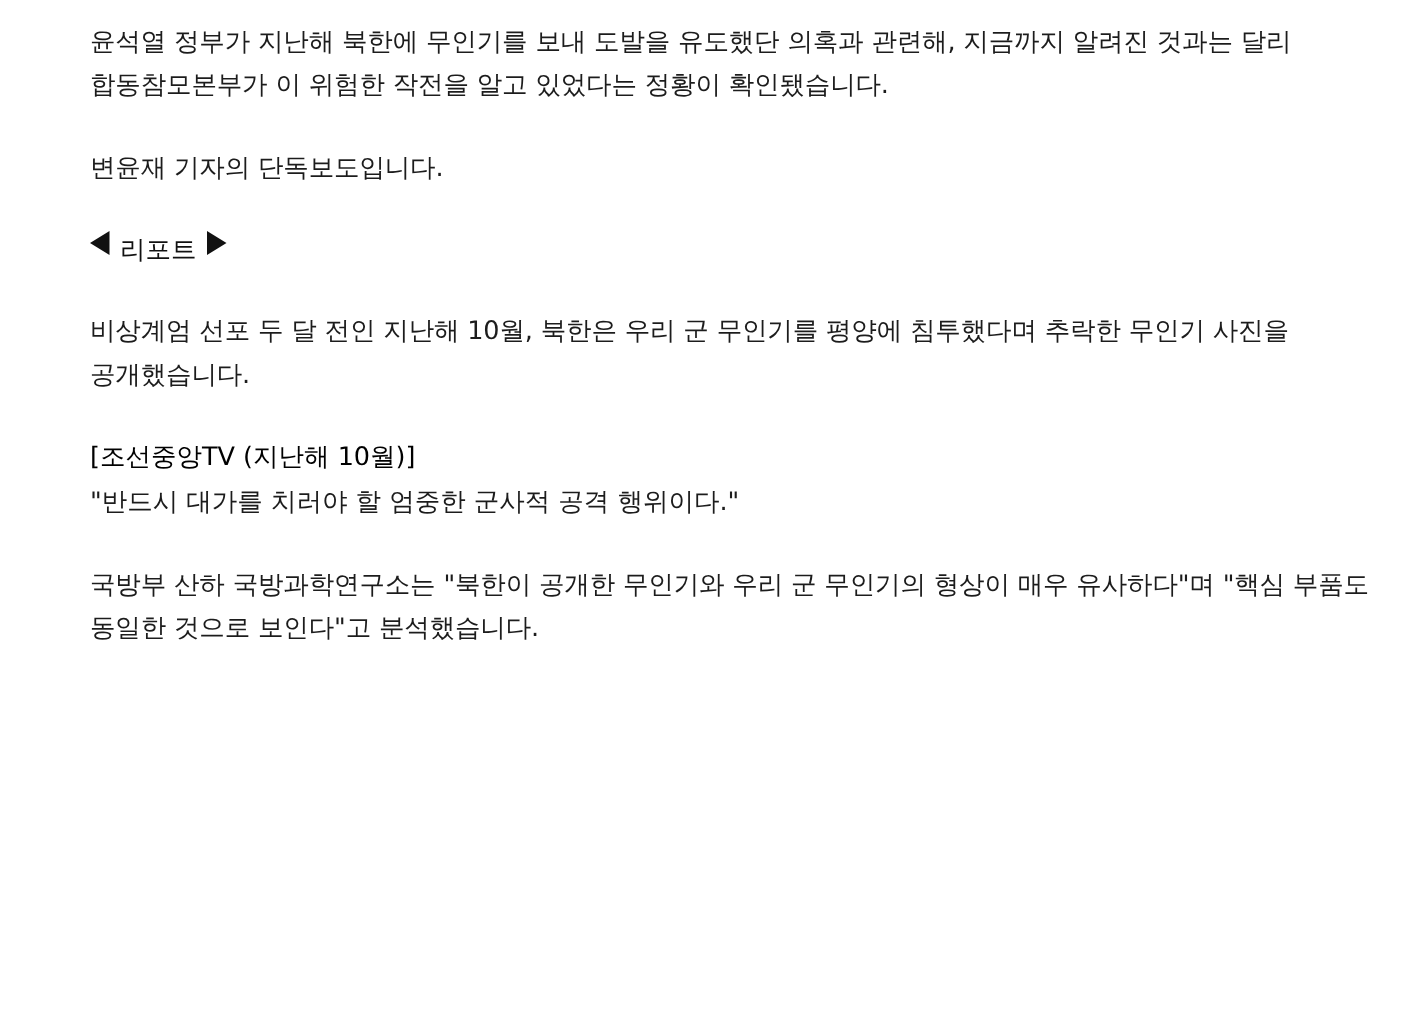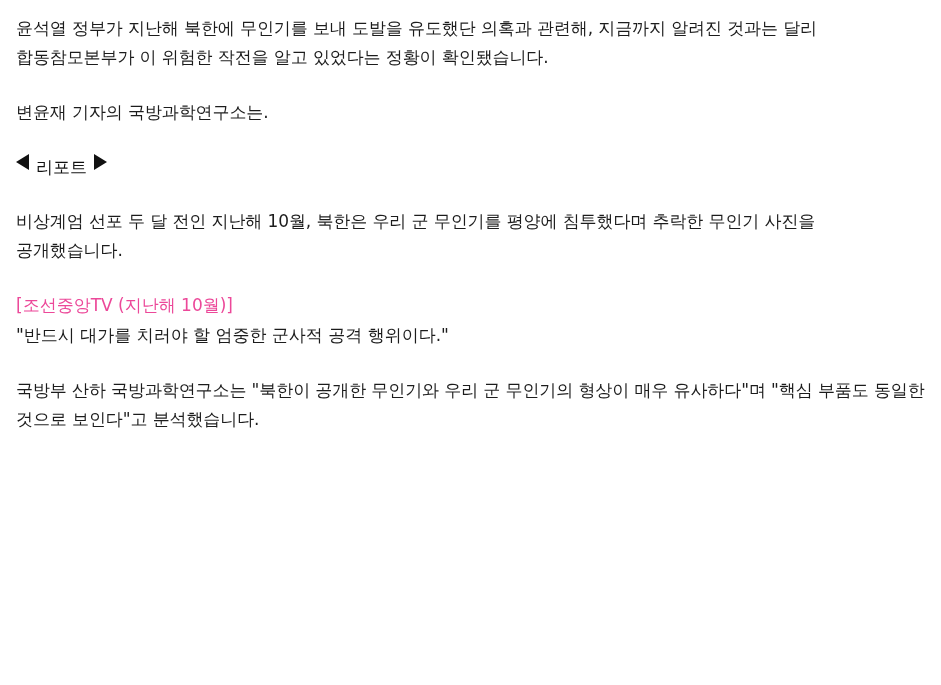--- a/index.html
+++ b/index.html
@@ -10,20 +10,21 @@
   body {
     width: 941px;
     height: 685px;
     font-family: "DejaVu Sans", "Liberation Sans", sans-serif;
     color: #1a1a1a;
     overflow: hidden;
   }
   .article {
     padding: 14px 16px 0 16px;
     box-sizing: border-box;
+    margin-left: 44px;
   }
   .para {
     font-size: 17px;
     line-height: 1.72;
     margin: 0 0 26px 0;
     color: #1c1c1c;
     letter-spacing: -0.1px;
     word-break: keep-all;
   }
   .para:last-child {
@@ -51,39 +52,39 @@
   .tri-right {
     border-left: 13px solid #111111;
   }
   .marker-label {
     font-size: 17px;
   }
   .source-line {
     font-size: 17px;
     line-height: 1.72;
     margin: 0;
-    color: #ec4899;
+    color: #000000;
   }
   .quote-line {
     font-size: 17px;
     line-height: 1.72;
     margin: 0 0 26px 0;
     color: #1c1c1c;
   }
 </style>
 </head>
 <body>
 
 <div class="article">
 
   <p class="para">윤석열 정부가 지난해 북한에 무인기를 보내 도발을 유도했단 의혹과 관련해, 지금까지 알려진 것과는 달리 합동참모본부가 이 위험한 작전을 알고 있었다는 정황이 확인됐습니다.</p>
 
 
 
-  <p class="para">변윤재 기자의 국방과학연구소는.</p>
+  <p class="para">변윤재 기자의 단독보도입니다.</p>
 
   <div class="report-marker">
     <span class="tri tri-left"></span>
     <span class="marker-label">리포트</span>
     <span class="tri tri-right"></span>
   </div>
 
   <p class="para">비상계엄 선포 두 달 전인 지난해 10월, 북한은 우리 군 무인기를 평양에 침투했다며 추락한 무인기 사진을 공개했습니다.</p>
 
   <p class="source-line">[조선중앙TV (지난해 10월)]</p>

